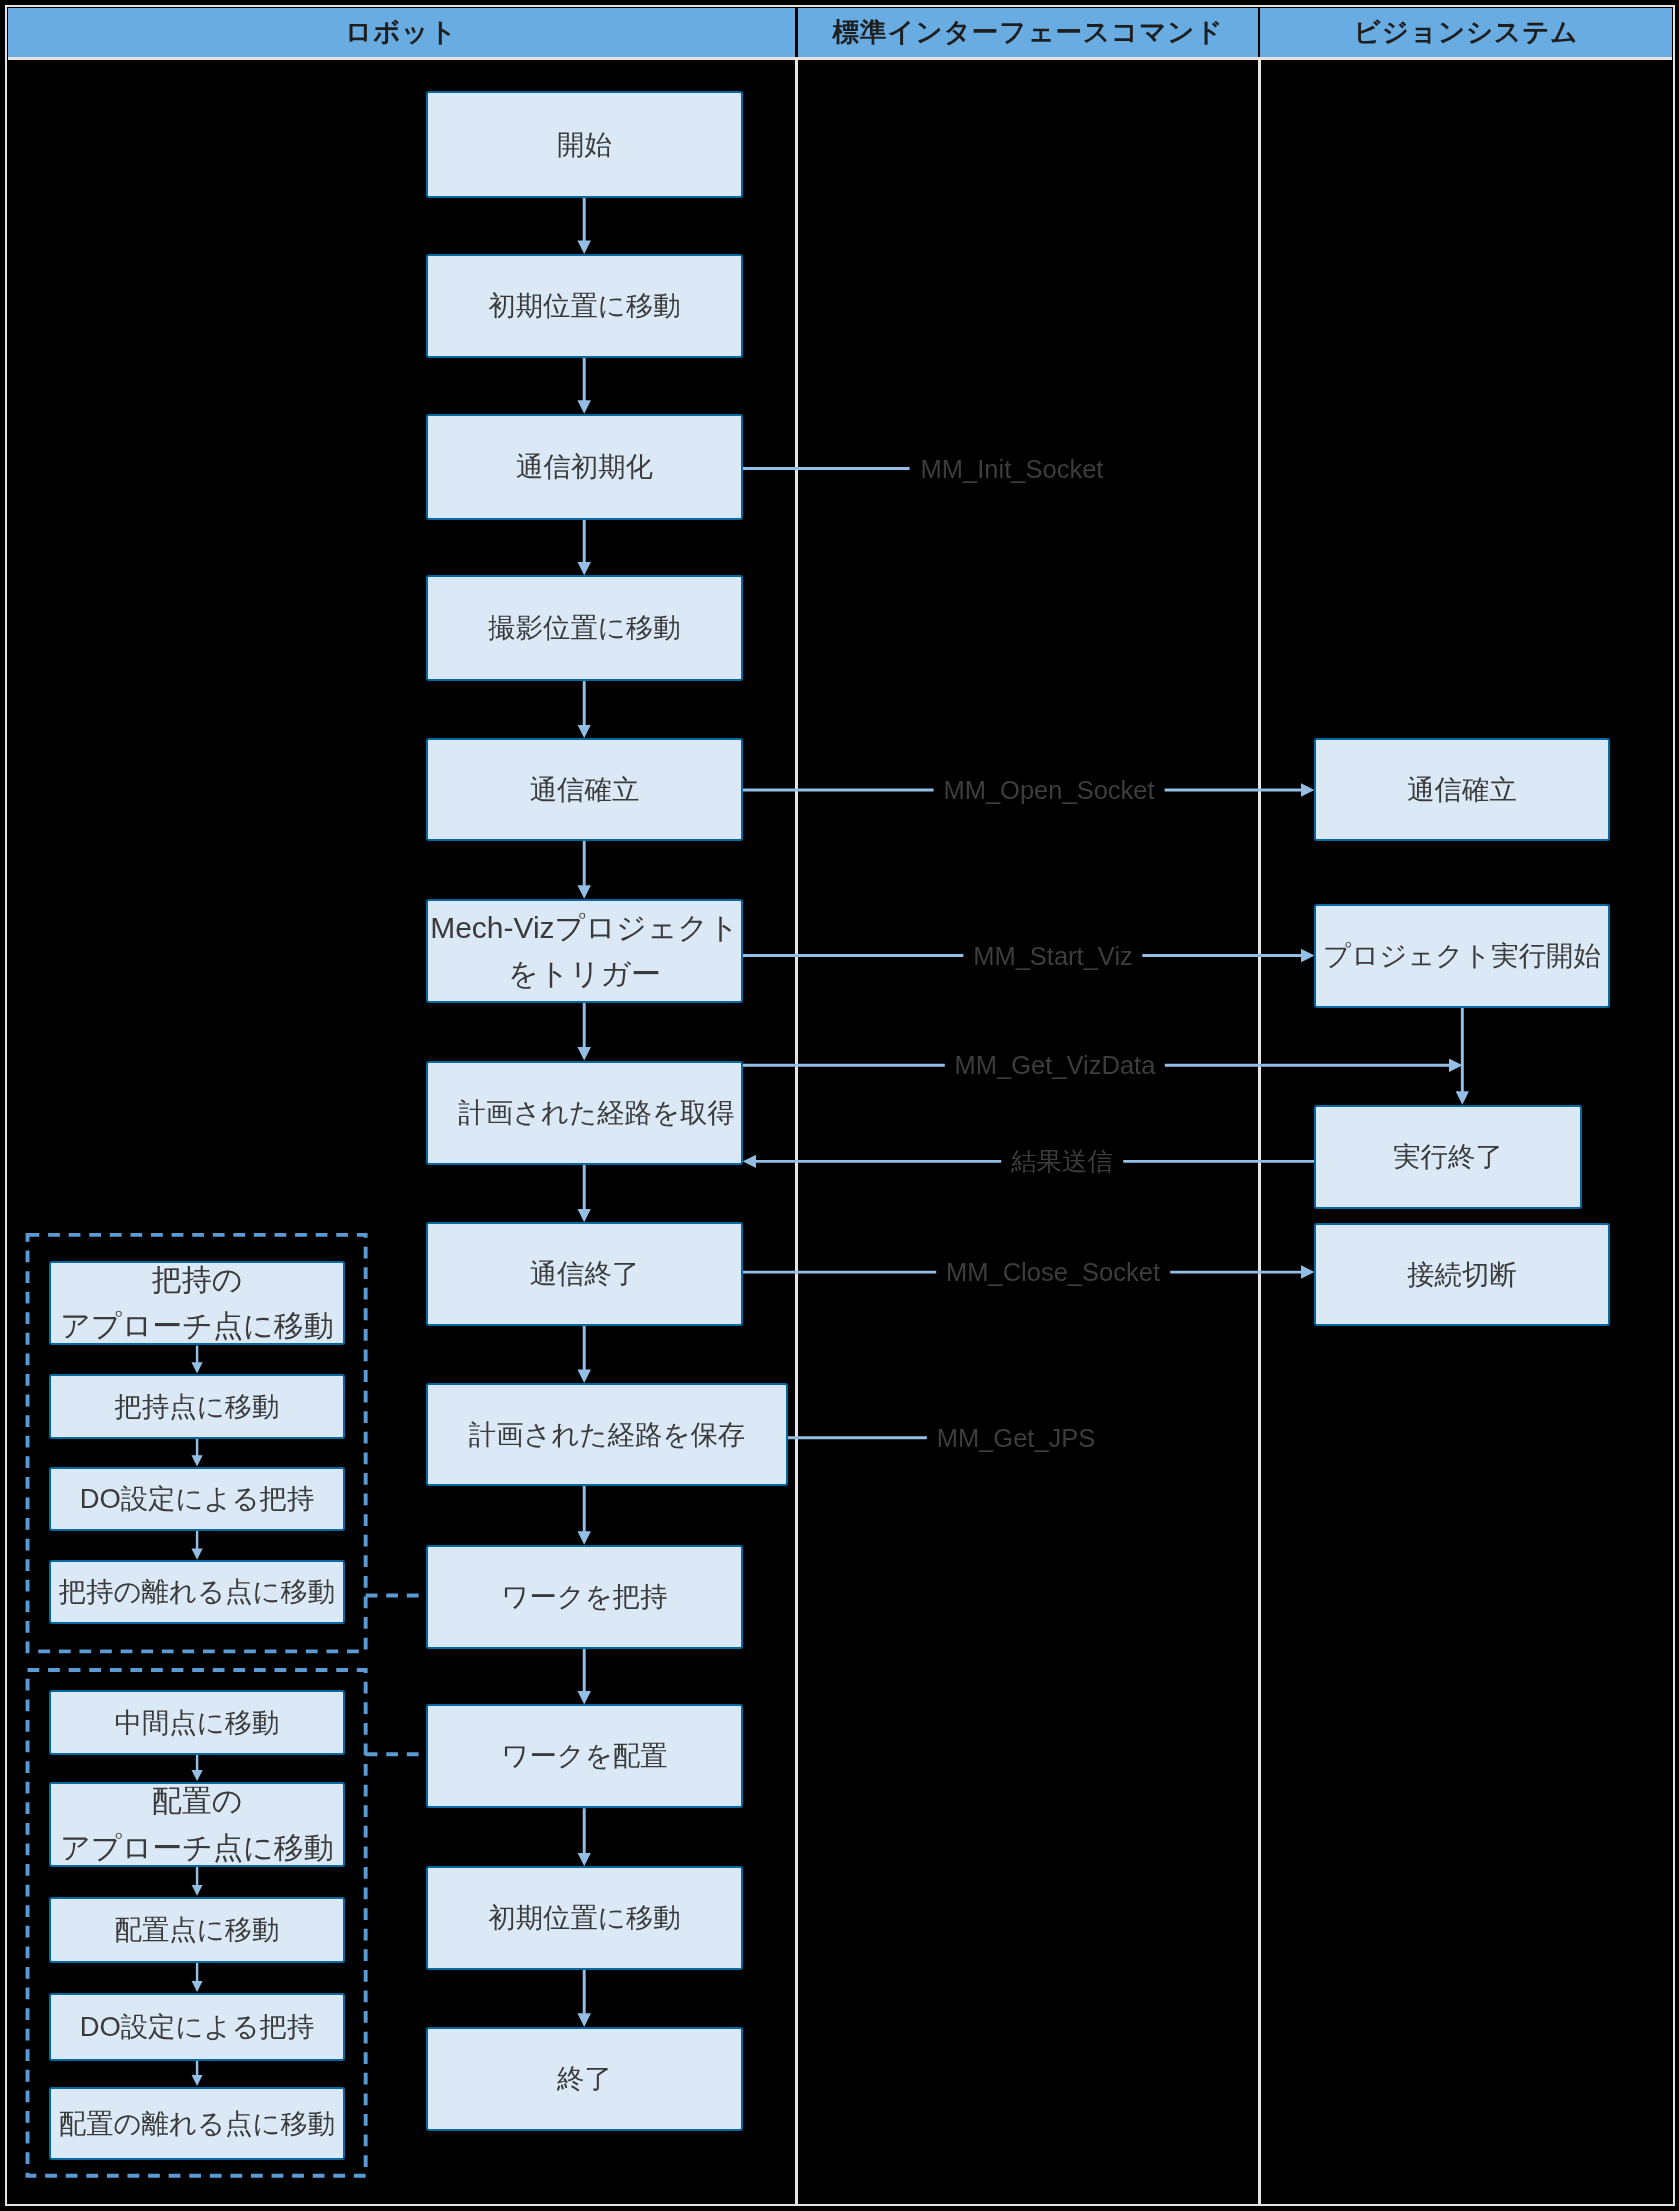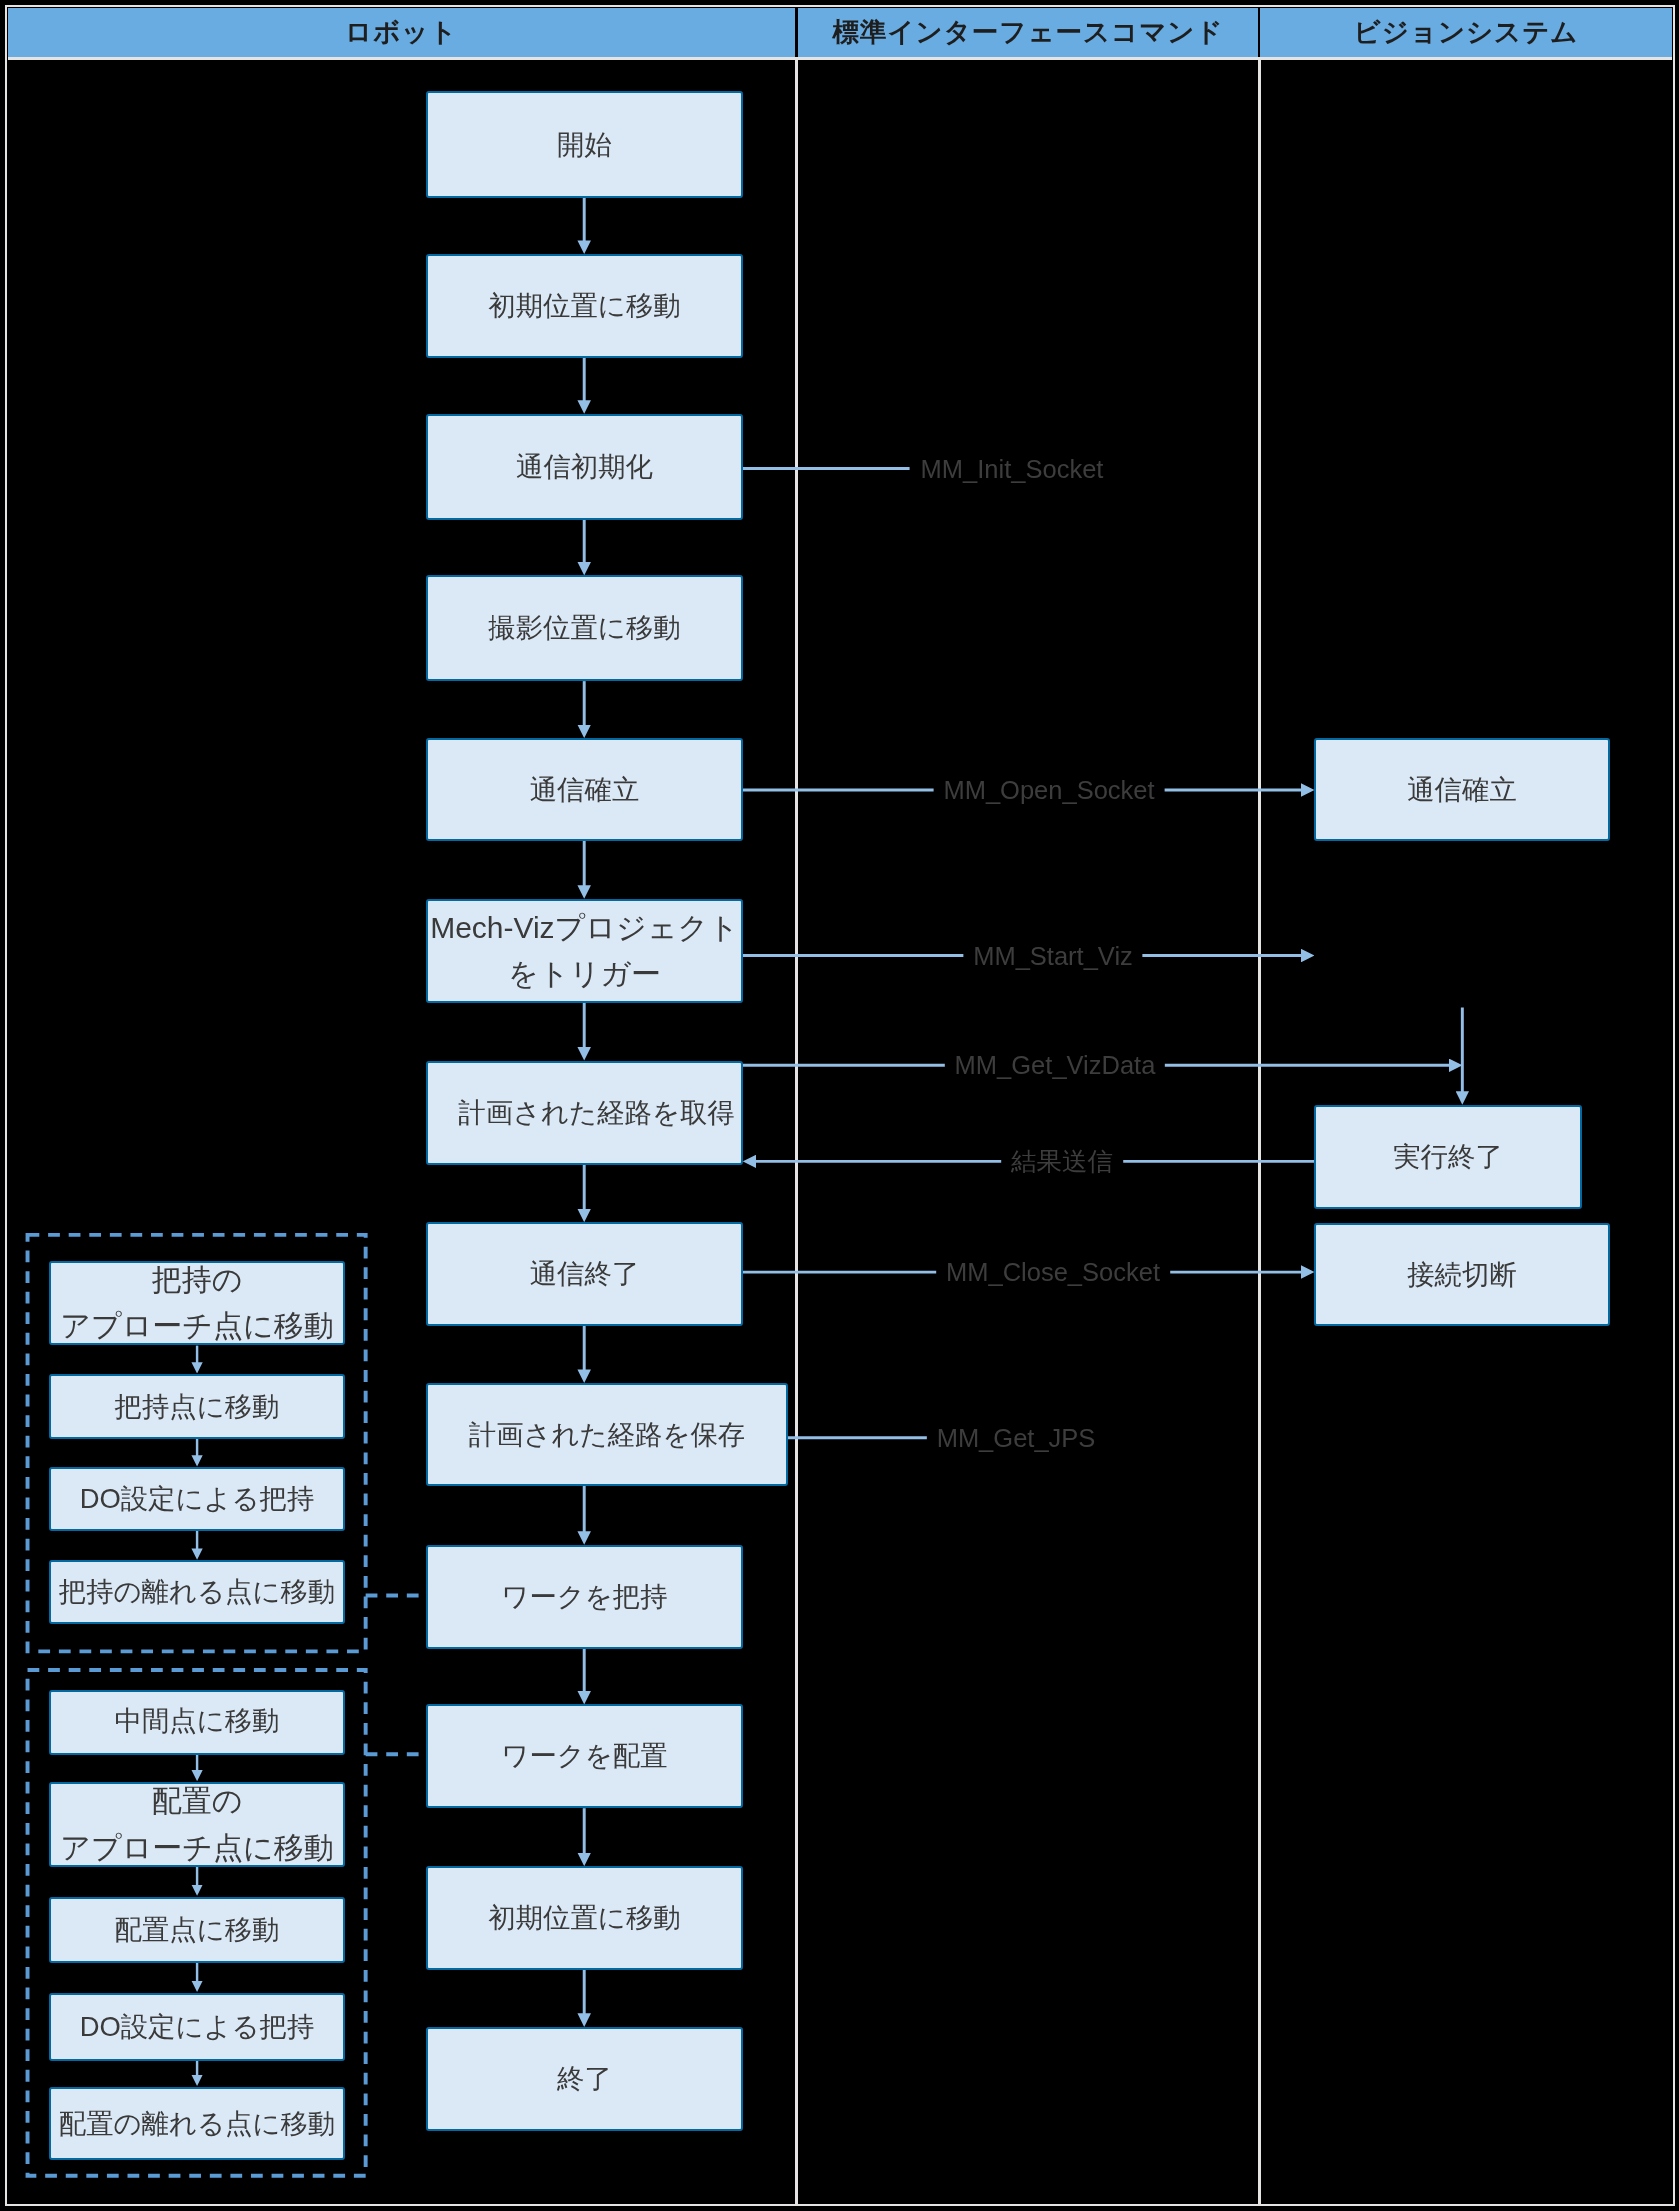--- a/index.html
+++ b/index.html
@@ -122,30 +122,31 @@
 をトリガー</div>
   <div class="node" style="left:426px;top:1061px;width:317px;height:104px;padding-left:24px;">計画された経路を取得</div>
   <div class="node" style="left:426px;top:1222px;width:317px;height:104px;">通信終了</div>
   <div class="node" style="left:426px;top:1383px;width:362px;height:103px;">計画された経路を保存</div>
   <div class="node" style="left:426px;top:1545px;width:317px;height:104px;">ワークを把持</div>
   <div class="node" style="left:426px;top:1704px;width:317px;height:104px;">ワークを配置</div>
   <div class="node" style="left:426px;top:1866px;width:317px;height:104px;">初期位置に移動</div>
   <div class="node" style="left:426px;top:2027px;width:317px;height:104px;">終了</div>
 
   <div class="node" style="left:1314px;top:738px;width:296px;height:103px;">通信確立</div>
+  <div class="node" style="left:1314px;top:904px;width:296px;height:104px;">プロジェクト実行開始</div>
   <div class="node" style="left:1314px;top:1105px;width:268px;height:104px;">実行終了</div>
   <div class="node" style="left:1314px;top:1223px;width:296px;height:103px;">接続切断</div>
 
   <div class="node small" style="left:49px;top:1261px;width:296px;height:84px;">把持の
 アプローチ点に移動</div>
   <div class="node" style="left:49px;top:1374px;width:296px;height:65px;">把持点に移動</div>
   <div class="node" style="left:49px;top:1467px;width:296px;height:64px;">DO設定による把持</div>
   <div class="node" style="left:49px;top:1560px;width:296px;height:64px;">把持の離れる点に移動</div>
 
-  <div class="node" style="left:49px;top:1690px;width:296px;height:65px;font-family:Liberation Mono, monospace;">中間点に移動</div>
+  <div class="node" style="left:49px;top:1690px;width:296px;height:65px;">中間点に移動</div>
   <div class="node small" style="left:49px;top:1782px;width:296px;height:85px;">配置の
 アプローチ点に移動</div>
   <div class="node" style="left:49px;top:1897px;width:296px;height:66px;">配置点に移動</div>
   <div class="node" style="left:49px;top:1993px;width:296px;height:68px;">DO設定による把持</div>
   <div class="node" style="left:49px;top:2087px;width:296px;height:73px;">配置の離れる点に移動</div>
 
   <div class="cmd" style="left:1012px;top:469px;">MM_Init_Socket</div>
   <div class="cmd" style="left:1049px;top:790px;">MM_Open_Socket</div>
   <div class="cmd" style="left:1053px;top:956px;">MM_Start_Viz</div>
   <div class="cmd" style="left:1055px;top:1065px;">MM_Get_VizData</div>

